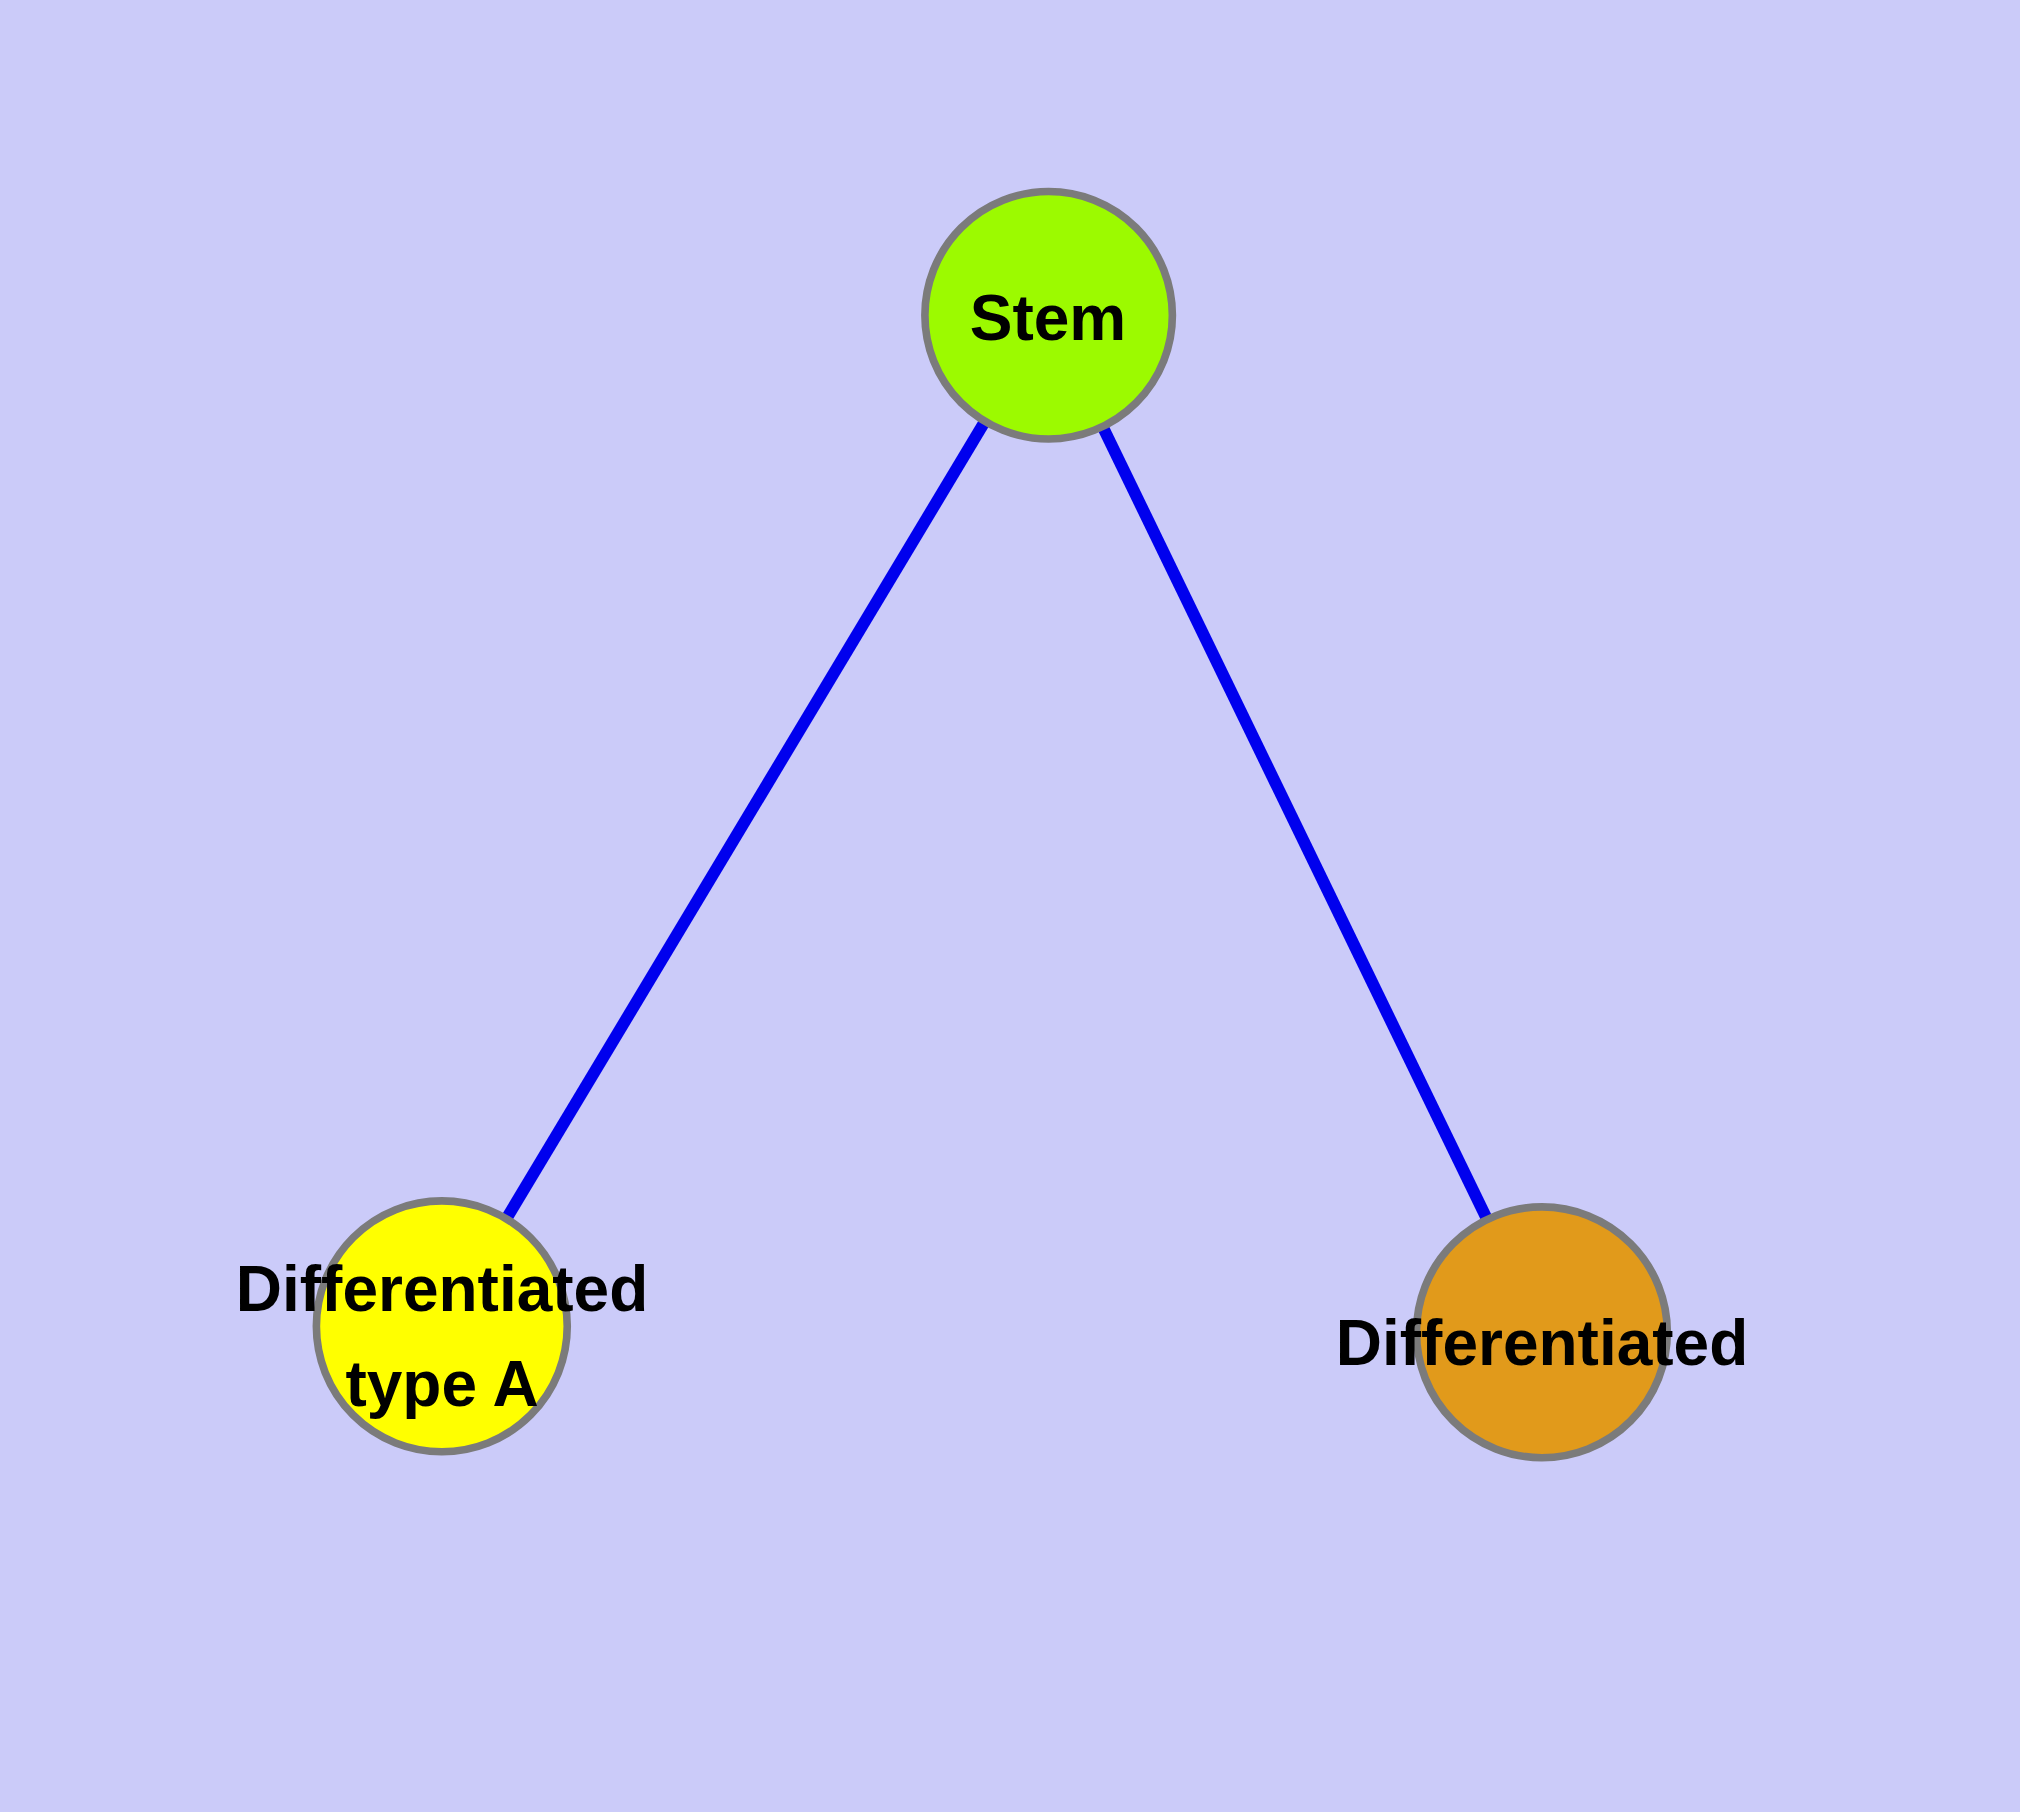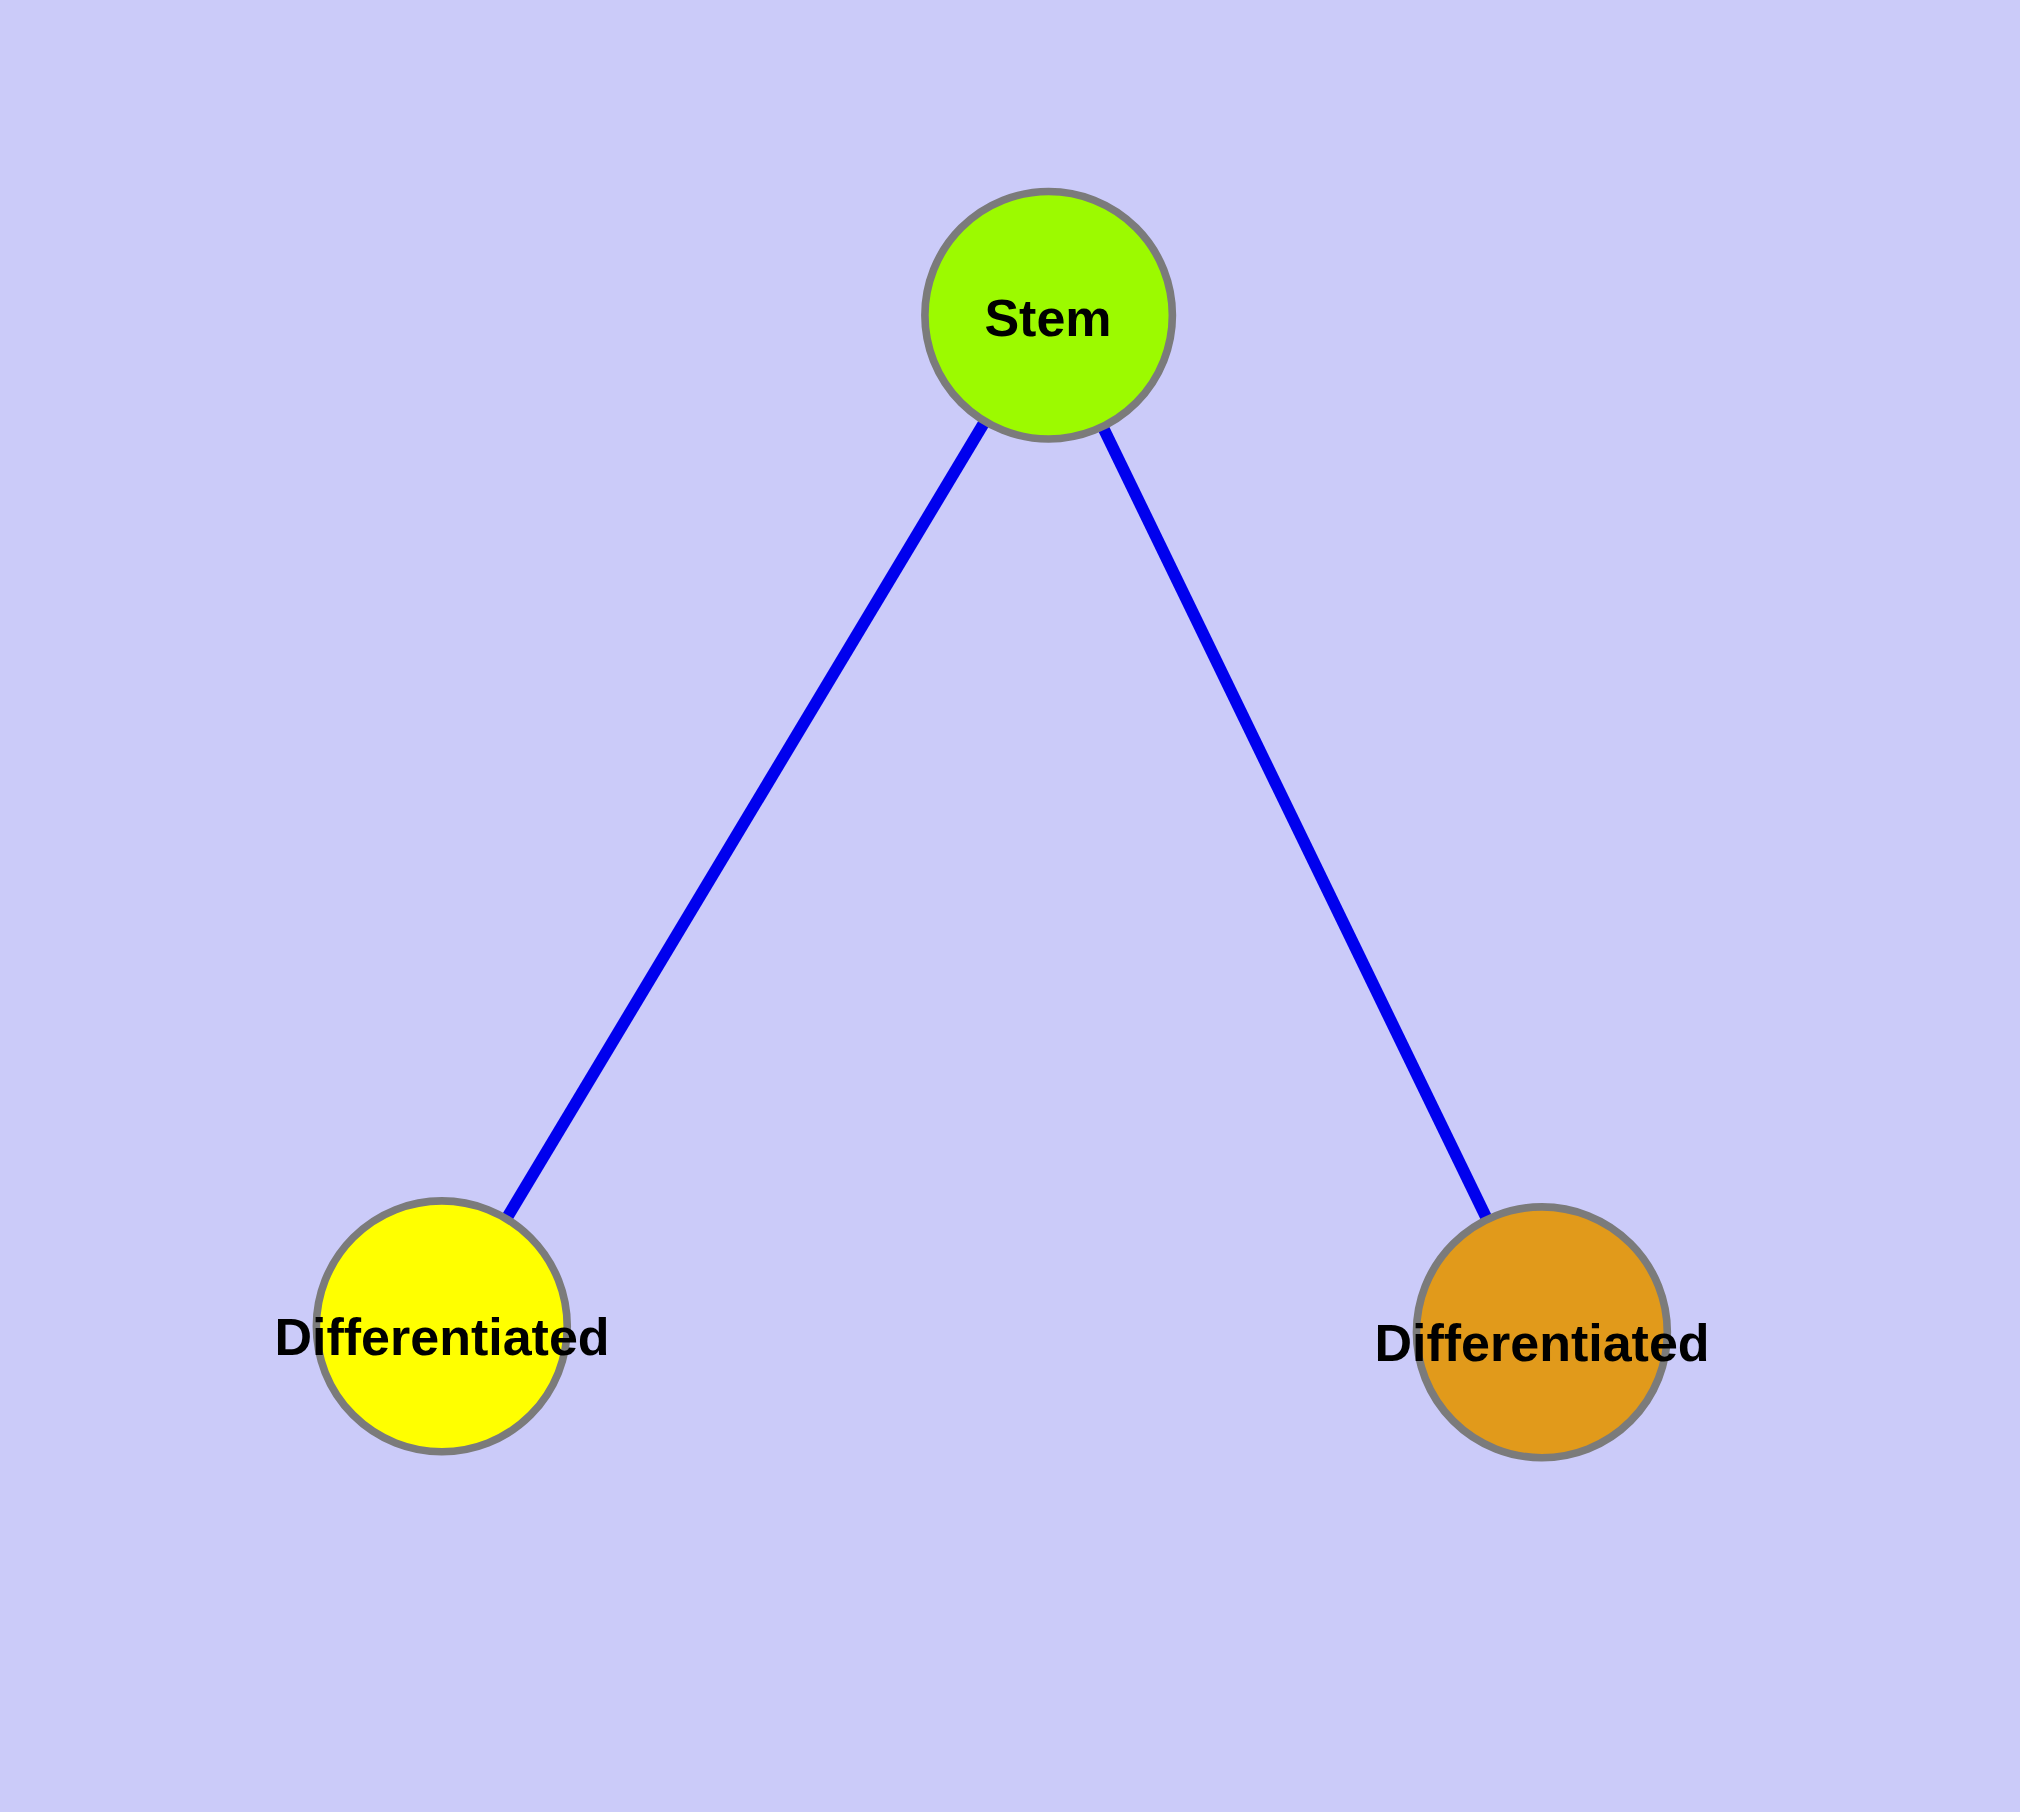--- a/index.html
+++ b/index.html
@@ -41,21 +41,21 @@
     stroke: var(--border);
     stroke-width: 9;
   }
   .node-label {
     position: absolute;
     transform: translate(-50%, -50%);
     display: flex;
     flex-direction: column;
     align-items: center;
     font-weight: 700;
-    font-size: 52px;
+    font-size: 64px;
     line-height: 95px;
     color: var(--label);
     text-align: center;
     white-space: nowrap;
   }
 </style>
 </head>
 <body>
 
 <div class="stage">
@@ -68,20 +68,21 @@
     <circle class="node" cx="521" cy="1565" r="148" fill="#FFFF00"></circle>
     <circle class="node" cx="1819" cy="1572" r="148" fill="#E19A1B"></circle>
   </svg>
 
   <div class="node-label" style="left:1048px; top:318px;">
     <span>Stem</span>
   </div>
 
   <div class="node-label" style="left:442px; top:1337px;">
     <span>Differentiated</span>
+    <span>type A</span>
   </div>
 
   <div class="node-label" style="left:1542px; top:1343px;">
     <span>Differentiated</span>
   </div>
 
 </div>
 
 
 </body></html>

